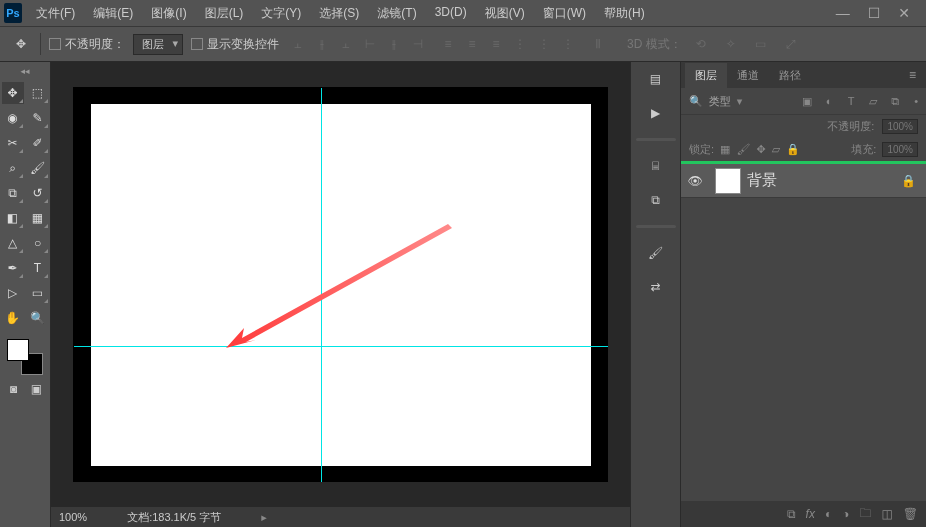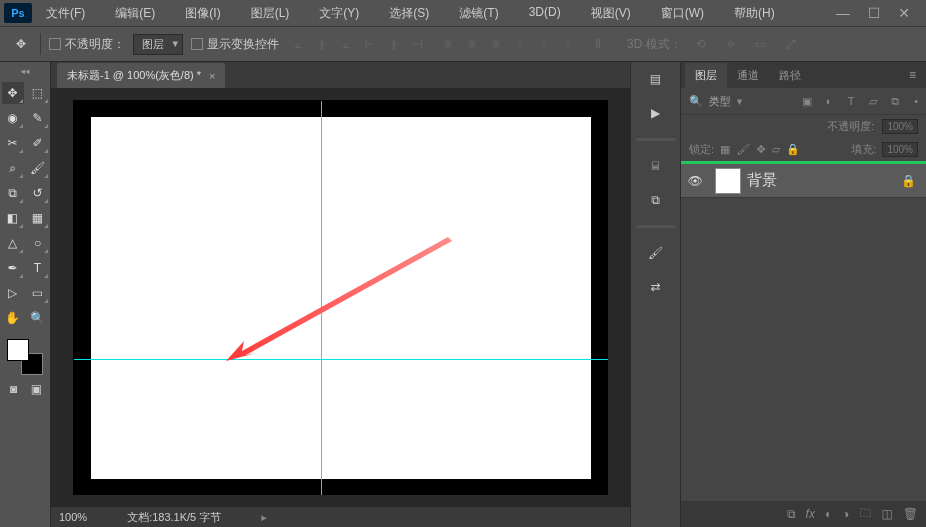--- a/index.html
+++ b/index.html
@@ -1,19 +1,19 @@
 <!DOCTYPE html>
 <html><head>
 <meta charset="utf-8">
 <style>
 *{margin:0;padding:0;box-sizing:border-box;font-family:"Microsoft YaHei",sans-serif;user-select:none}
 body{background:#535353;width:926px;height:527px;overflow:hidden;color:#ccc;font-size:12px}
 .titlebar{height:26px;background:#535353;display:flex;align-items:center;padding:0 4px}
-.ps-logo{width:28px;height:20px;background:#001e36;color:#31a8ff;display:flex;align-items:center;justify-content:center;font-weight:bold;font-size:11px;border-radius:2px;margin-right:8px}
-.menu{display:flex;gap:18px}
+.ps-logo{width:18px;height:20px;background:#001e36;color:#31a8ff;display:flex;align-items:center;justify-content:center;font-weight:bold;font-size:11px;border-radius:2px;margin-right:8px}
+.menu{display:flex;gap:6px}
 .menu-item{padding:4px 6px;cursor:pointer;white-space:nowrap}
 .win-controls{margin-left:auto;display:flex;gap:18px;padding-right:12px;color:#aaa}
 .win-btn{cursor:pointer;font-size:14px}
 .options-bar{height:36px;background:#535353;border-top:1px solid #383838;border-bottom:1px solid #2a2a2a;display:flex;align-items:center;padding:0 10px;gap:8px}
 .opt-icon{width:22px;height:22px;display:flex;align-items:center;justify-content:center;color:#ccc}
 .chk{width:12px;height:12px;border:1px solid #888;display:inline-block;vertical-align:middle;margin-right:4px}
 .dd{background:#3f3f3f;border:1px solid #2a2a2a;padding:2px 18px 2px 8px;position:relative;font-size:11px}
 .dd::after{content:"▾";position:absolute;right:4px;color:#aaa}
 .sep{width:1px;height:22px;background:#3a3a3a}
 .align-grp{display:flex;gap:2px}
@@ -155,26 +155,20 @@
       <div class="swatch-bg"></div>
       <div class="swatch-fg"></div>
     </div>
     <div class="mini-tools">
       <div class="mini">◙</div>
       <div class="mini">▣</div>
     </div>
   </div>
 
   <div class="doc-area">
-    <div class="doc-tabs">
-      <div class="doc-tab">
-        <span>未标题-1 @ 100%(灰色/8) *</span>
-        <span class="tab-close">×</span>
-      </div>
-    </div>
     <div class="canvas-wrap">
       <div class="canvas-bg">
         <div class="canvas">
           <div class="guide-v"></div>
           <div class="guide-h"></div>
           <svg class="arrow" width="230" height="130" viewBox="0 0 230 130">
             <defs>
                 <linearGradient id="g" x1="0" y1="0" x2="1" y2="0">
                   <stop offset="0" stop-color="#ff3a3a"></stop>
                   <stop offset="1" stop-color="#ff8a8a"></stop>

